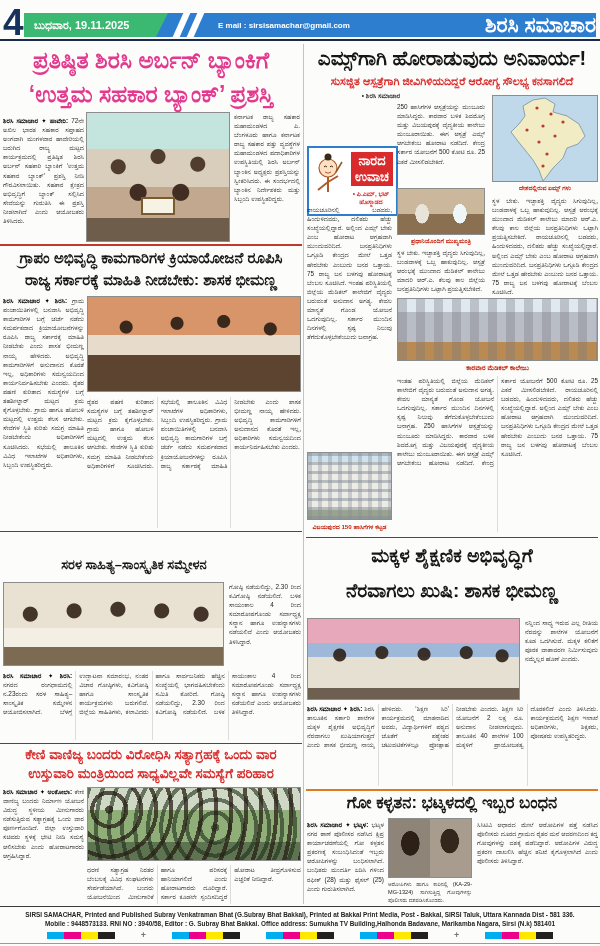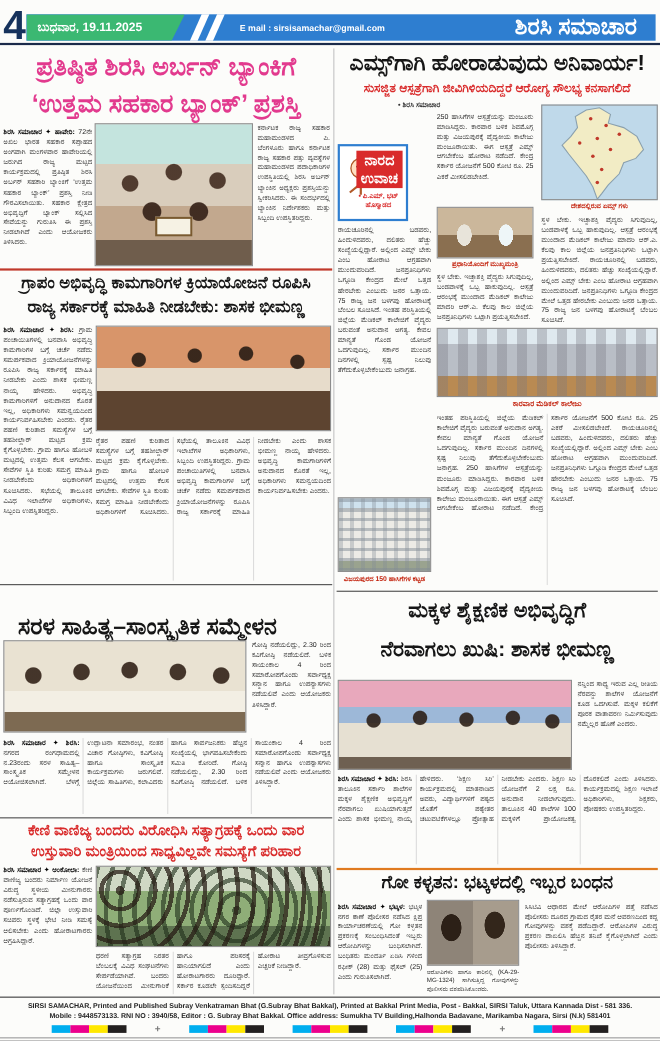--- a/index.html
+++ b/index.html
@@ -14,21 +14,21 @@
   .cols3{column-count:3;column-gap:7px;column-rule:1px solid #dcdcdc}
   .cols4{column-count:4;column-gap:7px;column-rule:1px solid #dcdcdc}
   .vline{width:1px;background:#c3c3c3}
   .photo{border:1px solid #8d8d8d;overflow:hidden}
   
   .hdr-blue{background:var(--masthead-blue,#2e7ed0)}
   .hdr-green{background:var(--date-green,#3bb872);color:#fff;font-weight:700;font-size:11px;
              display:flex;align-items:center;padding-left:10px;
              clip-path:polygon(0 0,100% 0,calc(100% - 12px) 100%,0 100%)}
   .hdr-small{color:#fff;font-weight:700;font-size:8px;display:flex;align-items:center}
-  .masthead{color:#fff;font-weight:700;font-size:21px;text-align:center;line-height:26px}
+  .masthead{color:#fff;font-weight:700;font-size:21px;text-align:right;line-height:26px}
   .stripe{width:7px;height:24px;background:#fff;transform:skewX(-24deg)}
   .pgnum{font-weight:700;font-size:37px;color:var(--page-number-navy,#123a7d);line-height:34px}
   
   .ph-award{background:
     radial-gradient(circle 7px at 22% 42%,rgba(66,44,32,.9) 0 7px,transparent 8px),
     radial-gradient(circle 7px at 50% 34%,rgba(66,44,32,.9) 0 7px,transparent 8px),
     radial-gradient(circle 7px at 78% 40%,rgba(66,44,32,.9) 0 7px,transparent 8px),
     radial-gradient(circle 8px at 36% 62%,rgba(58,38,28,.95) 0 8px,transparent 9px),
     radial-gradient(circle 8px at 66% 62%,rgba(58,38,28,.95) 0 8px,transparent 9px),
     linear-gradient(180deg,#c4e4de 0 28%,#d9cdbc 28% 58%,#c2a88e 58% 82%,#6f5d4c 82% 100%)}
@@ -129,21 +129,21 @@
     <span>ಗ್ರಾಮ ಪಂಚಾಯಿತಿಗಳಲ್ಲಿ ಬನವಾಸಿ ಅಭಿವೃದ್ಧಿ ಕಾಮಗಾರಿಗಳ ಬಗ್ಗೆ ಚರ್ಚೆ ನಡೆದು ಸಮರ್ಪಕವಾದ ಕ್ರಿಯಾಯೋಜನೆಗಳನ್ನು ರೂಪಿಸಿ ರಾಜ್ಯ ಸರ್ಕಾರಕ್ಕೆ ಮಾಹಿತಿ ನೀಡಬೇಕು ಎಂದು ಶಾಸಕ ಭೀಮಣ್ಣ ನಾಯ್ಕ ಹೇಳಿದರು. ಅಭಿವೃದ್ಧಿ ಕಾಮಗಾರಿಗಳಿಗೆ ಅನುದಾನದ ಕೊರತೆ ಇಲ್ಲ, ಅಧಿಕಾರಿಗಳು ಸಮನ್ವಯದಿಂದ ಕಾರ್ಯನಿರ್ವಹಿಸಬೇಕು ಎಂದರು.</span>
     <span>ರೈತರ ಪಹಣಿ ಕುರಿತಾದ ಸಮಸ್ಯೆಗಳ ಬಗ್ಗೆ ತಹಶೀಲ್ದಾರ್ ಮಟ್ಟದ ಕ್ರಮ ಕೈಗೊಳ್ಳಬೇಕು. ಗ್ರಾಮ ಹಾಗೂ ಹೋಬಳಿ ಮಟ್ಟದಲ್ಲಿ ಉತ್ತಮ ಕೆಲಸ ಆಗಬೇಕು. ಸೇವೆಗಳ ಸ್ಥಿತಿ ಕುರಿತು ಸಮಗ್ರ ಮಾಹಿತಿ ನೀಡಬೇಕೆಂದು ಅಧಿಕಾರಿಗಳಿಗೆ ಸೂಚಿಸಿದರು. ಸಭೆಯಲ್ಲಿ ತಾಲೂಕಿನ ವಿವಿಧ ಇಲಾಖೆಗಳ ಅಧಿಕಾರಿಗಳು, ಸಿಬ್ಬಂದಿ ಉಪಸ್ಥಿತರಿದ್ದರು.</span>
   </div>
   <div class="abs photo ph-meeting" style="left:87px;top:296px;width:214px;height:96px"></div>
   <div class="abs body cols3" style="left:87px;top:397px;width:214px;height:131px">
     <span>ರೈತರ ಪಹಣಿ ಕುರಿತಾದ ಸಮಸ್ಯೆಗಳ ಬಗ್ಗೆ ತಹಶೀಲ್ದಾರ್ ಮಟ್ಟದ ಕ್ರಮ ಕೈಗೊಳ್ಳಬೇಕು. ಗ್ರಾಮ ಹಾಗೂ ಹೋಬಳಿ ಮಟ್ಟದಲ್ಲಿ ಉತ್ತಮ ಕೆಲಸ ಆಗಬೇಕು. ಸೇವೆಗಳ ಸ್ಥಿತಿ ಕುರಿತು ಸಮಗ್ರ ಮಾಹಿತಿ ನೀಡಬೇಕೆಂದು ಅಧಿಕಾರಿಗಳಿಗೆ ಸೂಚಿಸಿದರು. ಸಭೆಯಲ್ಲಿ ತಾಲೂಕಿನ ವಿವಿಧ ಇಲಾಖೆಗಳ ಅಧಿಕಾರಿಗಳು, ಸಿಬ್ಬಂದಿ ಉಪಸ್ಥಿತರಿದ್ದರು.</span>
     <span>ಗ್ರಾಮ ಪಂಚಾಯಿತಿಗಳಲ್ಲಿ ಬನವಾಸಿ ಅಭಿವೃದ್ಧಿ ಕಾಮಗಾರಿಗಳ ಬಗ್ಗೆ ಚರ್ಚೆ ನಡೆದು ಸಮರ್ಪಕವಾದ ಕ್ರಿಯಾಯೋಜನೆಗಳನ್ನು ರೂಪಿಸಿ ರಾಜ್ಯ ಸರ್ಕಾರಕ್ಕೆ ಮಾಹಿತಿ ನೀಡಬೇಕು ಎಂದು ಶಾಸಕ ಭೀಮಣ್ಣ ನಾಯ್ಕ ಹೇಳಿದರು. ಅಭಿವೃದ್ಧಿ ಕಾಮಗಾರಿಗಳಿಗೆ ಅನುದಾನದ ಕೊರತೆ ಇಲ್ಲ, ಅಧಿಕಾರಿಗಳು ಸಮನ್ವಯದಿಂದ ಕಾರ್ಯನಿರ್ವಹಿಸಬೇಕು ಎಂದರು.</span>
   </div>
   <div class="abs hrule-dark" style="left:0;top:531px;width:302px"></div>
 
-  <div class="abs hl" style="left:0;top:558px;width:268px;font-size:21px">ಸರಳ ಸಾಹಿತ್ಯ–ಸಾಂಸ್ಕೃತಿಕ ಸಮ್ಮೇಳನ</div>
+  <div class="abs hl" style="left:0;top:558px;width:268px;font-size:13px">ಸರಳ ಸಾಹಿತ್ಯ–ಸಾಂಸ್ಕೃತಿಕ ಸಮ್ಮೇಳನ</div>
   <div class="abs photo ph-sammelana" style="left:3px;top:582px;width:221px;height:84px"></div>
   <div class="abs body" style="left:229px;top:582px;width:72px;height:84px">
     <span>ಗೋಷ್ಠಿ ನಡೆಯಲಿದ್ದು, 2.30 ರಿಂದ ಕವಿಗೋಷ್ಠಿ ನಡೆಯಲಿದೆ. ಬಳಿಕ ಸಾಯಂಕಾಲ 4 ರಿಂದ ಸಮಾರೋಪಗೊಂಡು ಸರ್ವಾಧ್ಯಕ್ಷ ಸನ್ಮಾನ ಹಾಗೂ ಉಪನ್ಯಾಸಗಳು ನಡೆಯಲಿವೆ ಎಂದು ಆಯೋಜಕರು ತಿಳಿಸಿದ್ದಾರೆ.</span>
   </div>
   <div class="abs body cols4" style="left:3px;top:671px;width:298px;height:69px">
     <span class="dl">ಶಿರಸಿ ಸಮಾಚಾರ ✦ ಶಿರಸಿ:</span>
     <span>ನಗರದ ರಂಗಧಾಮದಲ್ಲಿ ನ.23ರಂದು ಸರಳ ಸಾಹಿತ್ಯ–ಸಾಂಸ್ಕೃತಿಕ ಸಮ್ಮೇಳನ ಆಯೋಜಿಸಲಾಗಿದೆ. ಬೆಳಗ್ಗೆ ಉದ್ಘಾಟನಾ ಸಮಾರಂಭ, ನಂತರ ವಿಚಾರ ಗೋಷ್ಠಿಗಳು, ಕವಿಗೋಷ್ಠಿ ಹಾಗೂ ಸಾಂಸ್ಕೃತಿಕ ಕಾರ್ಯಕ್ರಮಗಳು ಜರುಗಲಿವೆ. ಜಿಲ್ಲೆಯ ಸಾಹಿತಿಗಳು, ಕಲಾವಿದರು ಹಾಗೂ ಸಾರ್ವಜನಿಕರು ಹೆಚ್ಚಿನ ಸಂಖ್ಯೆಯಲ್ಲಿ ಭಾಗವಹಿಸಬೇಕೆಂದು ಸಮಿತಿ ಕೋರಿದೆ.</span>
     <span>ಗೋಷ್ಠಿ ನಡೆಯಲಿದ್ದು, 2.30 ರಿಂದ ಕವಿಗೋಷ್ಠಿ ನಡೆಯಲಿದೆ. ಬಳಿಕ ಸಾಯಂಕಾಲ 4 ರಿಂದ ಸಮಾರೋಪಗೊಂಡು ಸರ್ವಾಧ್ಯಕ್ಷ ಸನ್ಮಾನ ಹಾಗೂ ಉಪನ್ಯಾಸಗಳು ನಡೆಯಲಿವೆ ಎಂದು ಆಯೋಜಕರು ತಿಳಿಸಿದ್ದಾರೆ.</span>
   </div>
   <div class="abs hrule-dark" style="left:0;top:743px;width:302px"></div>
@@ -156,21 +156,21 @@
   </div>
   <div class="abs photo ph-group" style="left:87px;top:787px;width:214px;height:74px"></div>
   <div class="abs body cols3" style="left:87px;top:865px;width:214px;height:39px">
     <span>ಧರಣಿ ಸತ್ಯಾಗ್ರಹ ನಿರತರ ಬೆಂಬಲಕ್ಕೆ ವಿವಿಧ ಸಂಘಟನೆಗಳು ಸೇರ್ಪಡೆಯಾಗಿವೆ. ಬಂದರು ಯೋಜನೆಯಿಂದ ಮೀನುಗಾರಿಕೆ ಹಾಗೂ ಪರಿಸರಕ್ಕೆ ಹಾನಿಯಾಗಲಿದೆ ಎಂದು ಹೋರಾಟಗಾರರು ದೂರಿದ್ದಾರೆ. ಸರ್ಕಾರ ಕೂಡಲೇ ಸ್ಪಂದಿಸದಿದ್ದರೆ ಹೋರಾಟ ತೀವ್ರಗೊಳಿಸುವ ಎಚ್ಚರಿಕೆ ನೀಡಿದ್ದಾರೆ.</span>
   </div>
 
   <div class="abs hl" style="left:306px;top:75px;width:292px;font-size:11px;color:var(--headline-red,#d92b2b)">ಸುಸಜ್ಜಿತ ಆಸ್ಪತ್ರೆಗಾಗಿ ಜೀವಿಗಿಳಿಯದಿದ್ದರೆ ಆರೋಗ್ಯ ಸೌಲಭ್ಯ ಕನಸಾಗಲಿದೆ</div>
   <div class="abs hl" style="left:306px;top:47px;width:292px;font-size:20px">ಎಮ್ಸ್‌ಗಾಗಿ ಹೋರಾಡುವುದು ಅನಿವಾರ್ಯ!</div>
   <div class="abs" style="left:306px;top:92px;width:150px;font-size:6.5px;font-weight:700;text-align:center;color:#333">• ಶಿರಸಿ ಸಮಾಚಾರ</div>
 
-  <div class="abs narada" style="left:307px;top:131px;width:64px;height:70px">
+  <div class="abs narada" style="left:307px;top:146px;width:91px;height:70px">
     <svg width="36" height="50" viewBox="0 0 36 50" style="position:absolute;left:1px;top:4px">
       <circle cx="18" cy="16" r="9" fill="#ffe0c2" stroke="#b05a2a" stroke-width="1.2"></circle>
       <circle cx="18" cy="5" r="3.5" fill="#3a2a1a"></circle>
       <path d="M14 15 q1 -2 3 0 M20 15 q1 -2 3 0" stroke="#3a2a1a" stroke-width="1" fill="none"></path>
       <path d="M15 20 q3 2.5 6 0" stroke="#b05a2a" stroke-width="1" fill="none"></path>
       <path d="M18 25 L18 40 M18 30 L8 38 M18 30 L28 24" stroke="#b05a2a" stroke-width="2" fill="none"></path>
       <path d="M26 20 L32 10" stroke="#8a5a2a" stroke-width="1.5"></path>
     </svg>
     <div class="n-red" style="position:absolute;right:3px;top:4px;width:42px;height:34px">
       <span>ನಾರದ</span>

